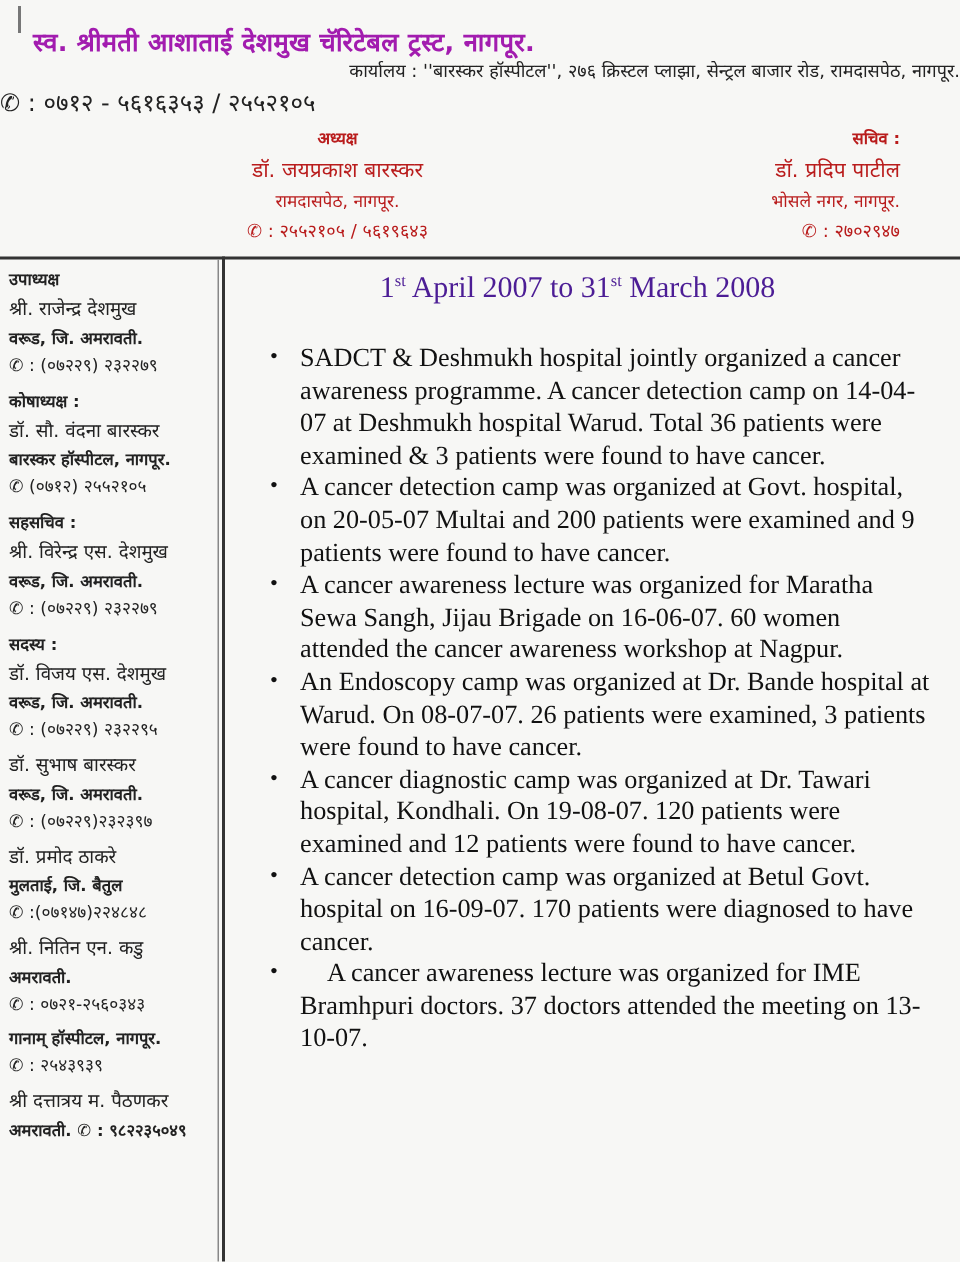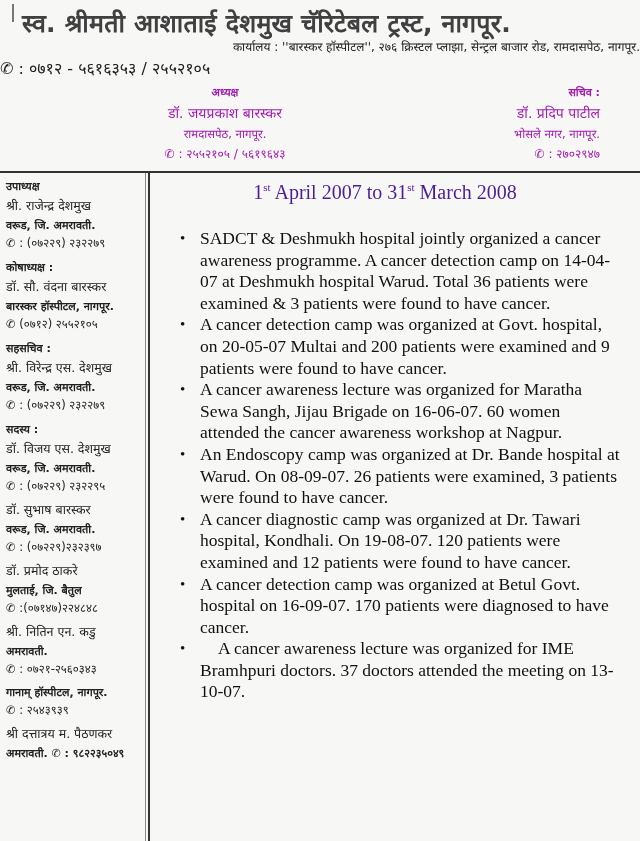--- a/index.html
+++ b/index.html
@@ -9,34 +9,34 @@
     color: #1a1a1a;
     position: relative;
     font-family: "DejaVu Sans", sans-serif;
   }
   .page { position: absolute; inset: 0; }
   .edge-mark {
     position: absolute; left: 12px; top: 4px; width: 2px; height: 18px;
     background: #777;
   }
   .trust-title {
-    position: absolute; left: 22px; top: 5px; width: 618px;
-    font-size: 25px; font-weight: bold; color: #404040;
+    position: absolute; left: 22px; top: 16px; width: 618px;
+    font-size: 17px; font-weight: bold; color: #a21caf;
     white-space: nowrap; letter-spacing: 0.2px;
   }
   .office-line {
     position: absolute; left: 0; top: 38px; width: 640px; text-align: right;
     font-size: 12px; color: #222; white-space: nowrap;
   }
   .office-phone {
     position: absolute; left: 0; top: 57px; width: 640px; text-align: left;
     font-size: 16px; color: #222;
   }
   .officer {
-    position: absolute; text-align: center; font-size: 12px; color: #a21caf;
+    position: absolute; text-align: center; font-size: 12px; color: #b91c1c;
   }
   .officer .role { font-weight: bold; font-size: 11px; margin-bottom: 4px; }
   .officer .name { font-size: 14px; margin-bottom: 4px; }
   .officer .addr { font-size: 11.5px; font-weight: normal; margin-bottom: 4px; }
   .officer .phone { font-size: 12px; }
   .president { left: 110px; top: 84px; width: 230px; }
   .secretary { left: 450px; top: 84px; width: 150px; text-align: right; }
 
   .hrule {
     position: absolute; left: 0; top: 171px; width: 640px; height: 2px;
@@ -160,19 +160,19 @@
     </div>
   </div>
 
   <div class="content">
     <div class="period-title"><span>1</span><sup>st</sup><span> April 2007 to 31</span><sup>st</sup><span> March 2008</span></div>
 
     <ul class="activities">
       <li><span class="bullet">•</span><span>SADCT &amp; Deshmukh hospital jointly organized a cancer awareness programme. A cancer detection camp on 14-04-07 at Deshmukh hospital Warud. Total 36 patients were examined &amp; 3 patients were found to have cancer.</span></li>
       <li><span class="bullet">•</span><span>A cancer detection camp was organized at Govt. hospital, on 20-05-07 Multai and 200 patients were examined and 9 patients were found to have cancer.</span></li>
       <li><span class="bullet">•</span><span>A cancer awareness lecture was organized for Maratha Sewa Sangh, Jijau Brigade on 16-06-07. 60 women attended the cancer awareness workshop at Nagpur.</span></li>
-      <li><span class="bullet">•</span><span>An Endoscopy camp was organized at Dr. Bande hospital at Warud. On 08-09-07. 26 patients were examined, 3 patients were found to have cancer.</span></li>
+      <li><span class="bullet">•</span><span>An Endoscopy camp was organized at Dr. Bande hospital at Warud. On 08-07-07. 26 patients were examined, 3 patients were found to have cancer.</span></li>
       <li><span class="bullet">•</span><span>A cancer diagnostic camp was organized at Dr. Tawari hospital, Kondhali. On 19-08-07. 120 patients were examined and 12 patients were found to have cancer.</span></li>
       <li><span class="bullet">•</span><span>A cancer detection camp was organized at Betul Govt. hospital on 16-09-07. 170 patients were diagnosed to have cancer.</span></li>
       <li><span class="bullet">•</span><span style="padding-left:18px">A cancer awareness lecture was organized for IME Bramhpuri doctors. 37 doctors attended the meeting on 13-10-07.</span></li>
     </ul>
   </div>
 </div>
 
 </body></html>

